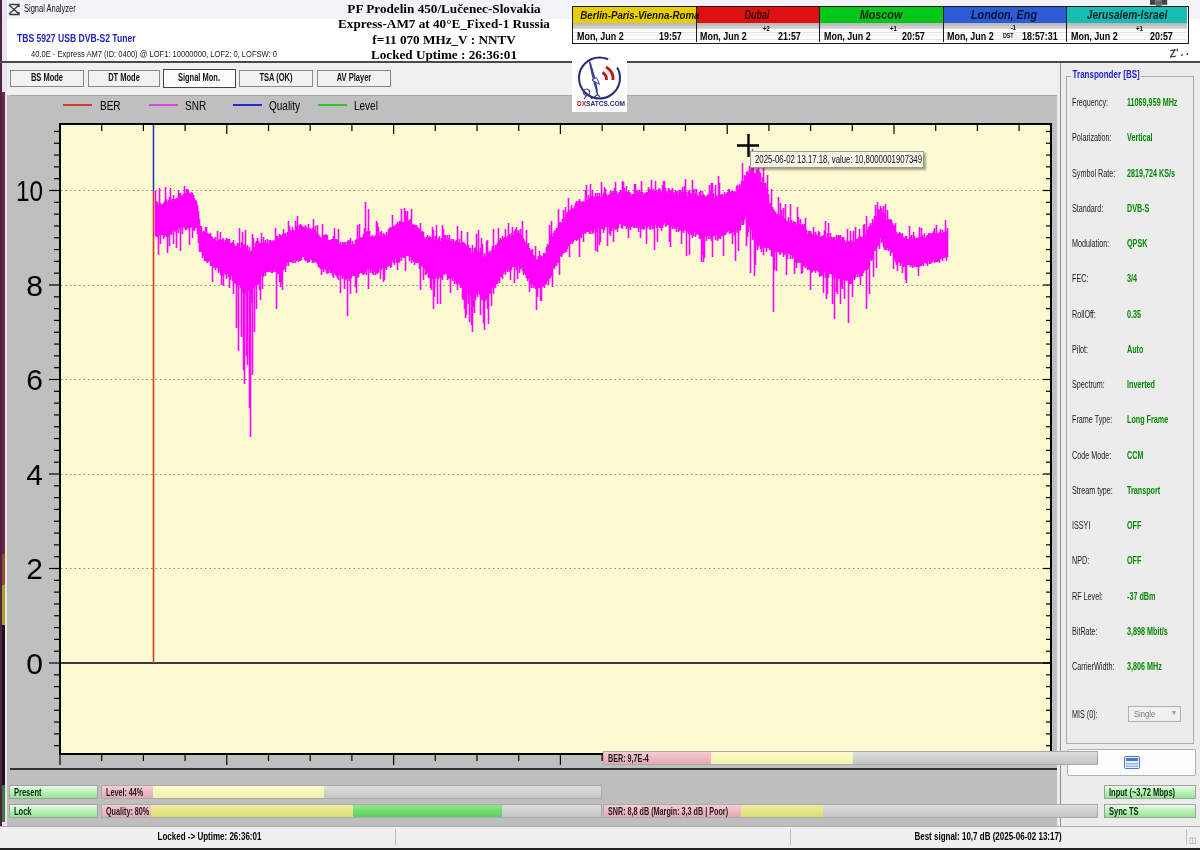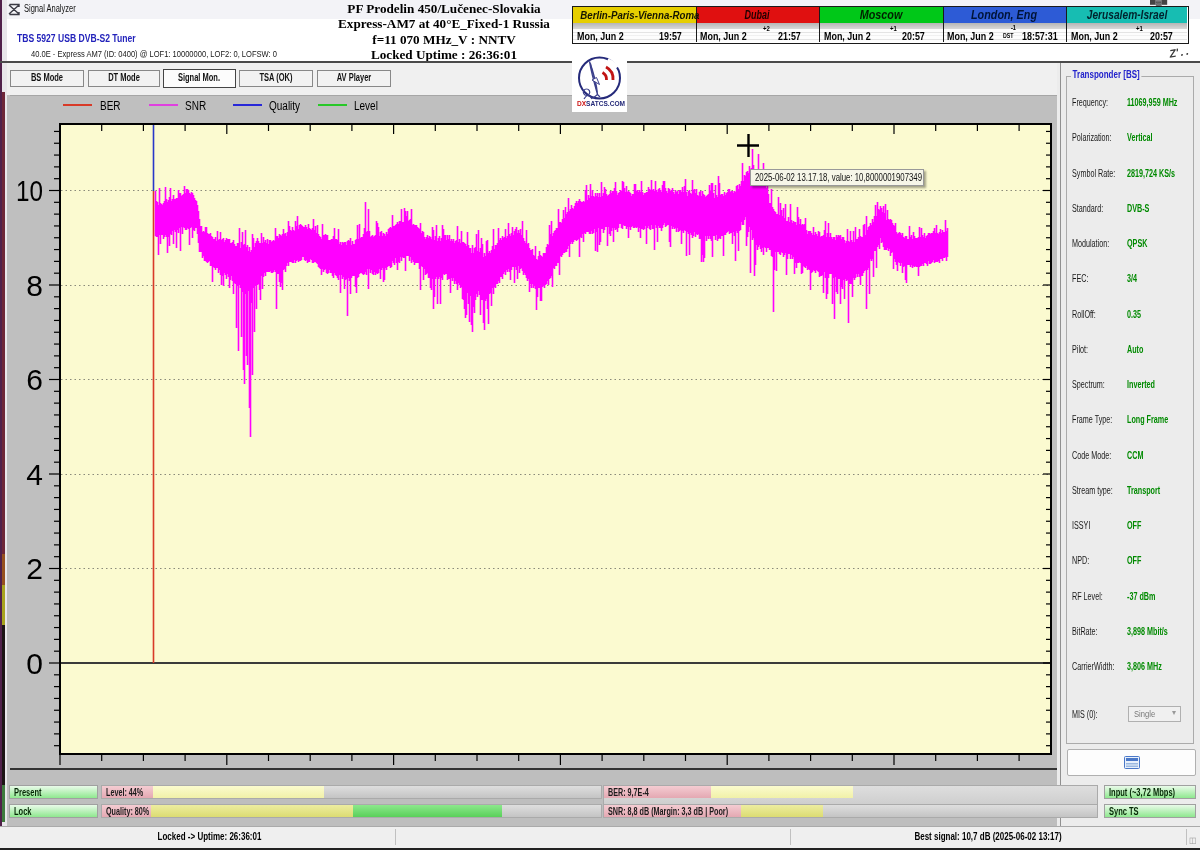--- a/index.html
+++ b/index.html
@@ -281,21 +281,21 @@
     <text x="43" y="485">4</text>
     <text x="43" y="579">2</text>
     <text x="43" y="674">0</text>
   </g>
   <line x1="153.5" y1="125" x2="153.5" y2="191" stroke="#2838c8" stroke-width="1.6"></line>
   <line x1="153.5" y1="191" x2="153.5" y2="663" stroke="#d83a28" stroke-width="1.6"></line>
   <path id="trace" d="M155.5 191V236M156.5 201V237M157.5 202V237M158.5 205V255M159.5 188V235M160.5 203V244M161.5 204V235M162.5 205V235M163.5 203V239M164.5 201V237M165.5 187V235M166.5 199V237M167.5 202V253M168.5 200V237M169.5 197V246M170.5 188V234M171.5 201V235M172.5 199V231M173.5 195V244M174.5 199V230M175.5 199V232M176.5 198V248M177.5 198V230M178.5 190V233M179.5 193V228M180.5 193V251M181.5 196V227M182.5 195V234M183.5 194V227M184.5 186V228M185.5 193V230M186.5 189V230M187.5 189V228M188.5 190V229M189.5 193V245M190.5 194V228M191.5 192V227M192.5 193V238M193.5 195V230M194.5 198V231M195.5 200V228M196.5 201V228M197.5 205V234M198.5 211V243M199.5 219V252M200.5 226V252M201.5 226V252M202.5 232V258M203.5 231V256M204.5 232V261M205.5 227V261M206.5 227V262M207.5 233V263M208.5 234V262M209.5 234V261M210.5 233V266M211.5 236V266M212.5 237V282M213.5 239V267M214.5 239V268M215.5 237V270M216.5 241V268M217.5 231V268M218.5 240V273M219.5 239V270M220.5 232V275M221.5 240V285M222.5 239V276M223.5 238V286M224.5 242V273M225.5 240V275M226.5 238V279M227.5 239V274M228.5 239V277M229.5 239V288M230.5 243V280M231.5 243V276M232.5 242V281M233.5 240V294M234.5 244V283M235.5 246V284M236.5 246V328M237.5 243V286M238.5 243V351M239.5 228V285M240.5 248V288M241.5 242V337M242.5 232V292M243.5 245V370M244.5 244V384M245.5 230V294M246.5 247V356M247.5 245V365M248.5 251V291M249.5 247V408M250.5 252V437M251.5 250V303M252.5 234V375M253.5 238V288M254.5 247V332M255.5 243V286M256.5 241V309M257.5 238V285M258.5 241V284M259.5 243V290M260.5 243V300M261.5 233V276M262.5 243V289M263.5 237V277M264.5 242V273M265.5 240V276M266.5 243V272M267.5 239V272M268.5 244V272M269.5 240V272M270.5 240V271M271.5 242V273M272.5 241V273M273.5 240V272M274.5 241V270M275.5 228V272M276.5 236V309M277.5 236V274M278.5 238V274M279.5 234V282M280.5 235V287M281.5 236V283M282.5 234V290M283.5 229V270M284.5 234V269M285.5 233V272M286.5 236V266M287.5 232V263M288.5 221V266M289.5 226V262M290.5 230V262M291.5 231V262M292.5 227V263M293.5 230V263M294.5 231V260M295.5 221V263M296.5 226V261M297.5 216V260M298.5 229V262M299.5 225V261M300.5 224V261M301.5 225V260M302.5 226V257M303.5 227V257M304.5 227V260M305.5 225V261M306.5 227V260M307.5 229V263M308.5 224V262M309.5 228V262M310.5 229V259M311.5 230V260M312.5 228V263M313.5 219V263M314.5 230V262M315.5 226V262M316.5 233V263M317.5 225V264M318.5 234V267M319.5 236V268M320.5 237V269M321.5 239V275M322.5 224V269M323.5 235V272M324.5 235V270M325.5 234V269M326.5 235V273M327.5 235V274M328.5 240V273M329.5 240V270M330.5 240V273M331.5 239V273M332.5 239V276M333.5 236V278M334.5 228V273M335.5 239V275M336.5 239V276M337.5 240V278M338.5 229V280M339.5 244V275M340.5 242V293M341.5 245V275M342.5 242V279M343.5 243V277M344.5 242V289M345.5 242V280M346.5 245V279M347.5 241V316M348.5 240V278M349.5 241V281M350.5 238V294M351.5 245V278M352.5 241V276M353.5 244V276M354.5 244V276M355.5 240V287M356.5 239V293M357.5 225V278M358.5 239V277M359.5 224V274M360.5 238V273M361.5 237V273M362.5 237V274M363.5 234V275M364.5 228V274M365.5 202V272M366.5 232V275M367.5 231V269M368.5 209V289M369.5 231V269M370.5 237V273M371.5 236V270M372.5 235V274M373.5 237V275M374.5 236V272M375.5 235V275M376.5 221V273M377.5 223V274M378.5 227V273M379.5 236V269M380.5 232V279M381.5 231V270M382.5 236V268M383.5 233V282M384.5 234V280M385.5 236V268M386.5 232V270M387.5 234V267M388.5 229V266M389.5 228V266M390.5 227V268M391.5 228V267M392.5 215V261M393.5 226V263M394.5 226V265M395.5 225V258M396.5 224V263M397.5 222V270M398.5 224V262M399.5 221V263M400.5 221V257M401.5 209V261M402.5 222V257M403.5 222V258M404.5 208V258M405.5 211V271M406.5 216V256M407.5 211V256M408.5 221V256M409.5 220V261M410.5 219V257M411.5 209V263M412.5 225V260M413.5 224V262M414.5 225V265M415.5 225V263M416.5 225V263M417.5 227V263M418.5 228V263M419.5 229V269M420.5 223V290M421.5 233V266M422.5 231V267M423.5 232V280M424.5 237V269M425.5 239V275M426.5 237V274M427.5 235V273M428.5 238V278M429.5 236V278M430.5 237V288M431.5 239V290M432.5 227V279M433.5 230V309M434.5 240V297M435.5 236V279M436.5 225V277M437.5 241V304M438.5 238V279M439.5 236V277M440.5 241V304M441.5 238V278M442.5 225V280M443.5 229V274M444.5 235V275M445.5 235V274M446.5 240V274M447.5 235V280M448.5 239V279M449.5 235V279M450.5 241V293M451.5 239V278M452.5 241V281M453.5 239V278M454.5 243V284M455.5 241V281M456.5 240V284M457.5 226V290M458.5 242V283M459.5 239V285M460.5 243V288M461.5 231V287M462.5 242V299M463.5 242V300M464.5 243V309M465.5 244V318M466.5 246V315M467.5 232V293M468.5 245V304M469.5 248V322M470.5 248V296M471.5 253V325M472.5 245V332M473.5 253V307M474.5 248V313M475.5 247V300M476.5 234V294M477.5 251V297M478.5 230V291M479.5 252V295M480.5 248V315M481.5 238V300M482.5 244V300M483.5 257V323M484.5 253V330M485.5 256V301M486.5 241V299M487.5 240V309M488.5 253V324M489.5 251V294M490.5 253V293M491.5 250V306M492.5 246V288M493.5 229V294M494.5 249V287M495.5 245V288M496.5 245V284M497.5 243V284M498.5 228V281M499.5 240V283M500.5 238V277M501.5 240V277M502.5 236V279M503.5 238V274M504.5 237V272M505.5 229V275M506.5 238V270M507.5 236V272M508.5 223V269M509.5 234V272M510.5 236V280M511.5 233V270M512.5 227V267M513.5 235V267M514.5 231V283M515.5 229V267M516.5 227V270M517.5 233V279M518.5 230V266M519.5 233V273M520.5 229V269M521.5 235V268M522.5 221V271M523.5 238V275M524.5 241V273M525.5 243V275M526.5 230V278M527.5 244V281M528.5 243V279M529.5 248V292M530.5 250V284M531.5 250V288M532.5 249V284M533.5 255V288M534.5 256V286M535.5 246V289M536.5 259V310M537.5 260V297M538.5 256V288M539.5 251V288M540.5 255V301M541.5 256V301M542.5 257V287M543.5 253V286M544.5 253V288M545.5 253V285M546.5 247V284M547.5 244V281M548.5 245V285M549.5 225V279M550.5 234V278M551.5 221V276M552.5 236V287M553.5 233V268M554.5 231V269M555.5 230V266M556.5 228V266M557.5 228V263M558.5 209V263M559.5 222V275M560.5 222V256M561.5 223V257M562.5 219V255M563.5 210V253M564.5 218V253M565.5 207V252M566.5 214V252M567.5 212V249M568.5 198V246M569.5 211V257M570.5 209V244M571.5 205V242M572.5 208V244M573.5 209V242M574.5 206V240M575.5 203V240M576.5 201V241M577.5 203V240M578.5 201V239M579.5 199V257M580.5 201V237M581.5 202V238M582.5 202V234M583.5 201V242M584.5 202V233M585.5 190V234M586.5 185V232M587.5 200V232M588.5 195V232M589.5 198V234M590.5 184V234M591.5 196V231M592.5 190V234M593.5 196V233M594.5 197V229M595.5 193V251M596.5 196V232M597.5 193V252M598.5 197V228M599.5 193V245M600.5 197V242M601.5 182V229M602.5 196V229M603.5 193V233M604.5 187V230M605.5 189V227M606.5 194V227M607.5 196V246M608.5 195V227M609.5 194V234M610.5 191V236M611.5 193V231M612.5 191V228M613.5 191V242M614.5 188V228M615.5 182V230M616.5 191V229M617.5 195V232M618.5 193V228M619.5 192V224M620.5 190V224M621.5 191V228M622.5 181V229M623.5 182V225M624.5 188V226M625.5 192V226M626.5 186V229M627.5 192V227M628.5 191V238M629.5 192V227M630.5 193V230M631.5 196V227M632.5 194V226M633.5 194V228M634.5 184V228M635.5 184V227M636.5 191V228M637.5 190V227M638.5 192V232M639.5 190V228M640.5 192V238M641.5 181V229M642.5 192V229M643.5 195V230M644.5 193V229M645.5 193V226M646.5 192V244M647.5 192V228M648.5 187V226M649.5 189V229M650.5 190V230M651.5 180V225M652.5 190V229M653.5 189V229M654.5 191V250M655.5 181V225M656.5 190V228M657.5 192V242M658.5 189V226M659.5 188V228M660.5 190V228M661.5 192V231M662.5 185V228M663.5 181V225M664.5 181V223M665.5 188V227M666.5 191V226M667.5 193V225M668.5 188V225M669.5 189V242M670.5 191V247M671.5 190V226M672.5 188V229M673.5 192V227M674.5 194V229M675.5 190V228M676.5 192V232M677.5 191V228M678.5 194V232M679.5 190V231M680.5 190V230M681.5 192V244M682.5 187V231M683.5 192V233M684.5 186V230M685.5 179V231M686.5 192V256M687.5 196V232M688.5 191V234M689.5 190V255M690.5 193V233M691.5 194V235M692.5 180V238M693.5 190V236M694.5 189V232M695.5 193V237M696.5 189V234M697.5 195V235M698.5 196V234M699.5 192V239M700.5 191V239M701.5 196V262M702.5 191V255M703.5 194V262M704.5 195V258M705.5 197V236M706.5 196V241M707.5 195V236M708.5 194V239M709.5 185V236M710.5 191V239M711.5 183V241M712.5 183V257M713.5 193V236M714.5 198V236M715.5 185V240M716.5 195V235M717.5 197V241M718.5 176V239M719.5 183V238M720.5 195V239M721.5 194V236M722.5 194V236M723.5 196V256M724.5 192V235M725.5 195V235M726.5 193V233M727.5 192V232M728.5 189V231M729.5 189V234M730.5 192V233M731.5 191V233M732.5 191V244M733.5 193V232M734.5 191V236M735.5 192V261M736.5 186V231M737.5 185V233M738.5 189V251M739.5 184V231M740.5 186V230M741.5 181V222M742.5 163V225M743.5 181V225M744.5 175V220M745.5 176V217M746.5 172V246M747.5 171V237M748.5 173V232M749.5 166V227M750.5 169V273M751.5 168V230M752.5 149V240M753.5 165V238M754.5 173V276M755.5 173V265M756.5 169V245M757.5 170V250M758.5 154V247M759.5 171V245M760.5 173V249M761.5 182V252M762.5 177V248M763.5 163V255M764.5 183V247M765.5 183V248M766.5 188V252M767.5 175V248M768.5 194V248M769.5 203V250M770.5 203V250M771.5 189V256M772.5 207V257M773.5 209V312M774.5 211V270M775.5 212V252M776.5 214V271M777.5 214V252M778.5 197V252M779.5 215V254M780.5 203V255M781.5 210V252M782.5 216V253M783.5 208V257M784.5 218V255M785.5 204V253M786.5 221V275M787.5 221V259M788.5 217V254M789.5 222V254M790.5 204V259M791.5 220V255M792.5 223V259M793.5 221V257M794.5 222V274M795.5 222V263M796.5 225V268M797.5 207V263M798.5 217V263M799.5 224V262M800.5 219V263M801.5 225V274M802.5 224V273M803.5 225V266M804.5 224V267M805.5 218V268M806.5 230V266M807.5 234V270M808.5 231V269M809.5 231V270M810.5 231V290M811.5 233V273M812.5 235V272M813.5 227V270M814.5 235V271M815.5 232V273M816.5 234V270M817.5 236V271M818.5 231V272M819.5 232V277M820.5 237V276M821.5 236V276M822.5 236V275M823.5 235V293M824.5 230V272M825.5 221V278M826.5 237V299M827.5 233V294M828.5 223V278M829.5 237V274M830.5 233V274M831.5 237V274M832.5 239V304M833.5 237V278M834.5 237V319M835.5 240V277M836.5 235V292M837.5 237V294M838.5 235V279M839.5 236V279M840.5 235V304M841.5 239V287M842.5 237V289M843.5 237V280M844.5 240V299M845.5 243V279M846.5 241V281M847.5 229V280M848.5 241V323M849.5 242V284M850.5 231V284M851.5 240V284M852.5 242V297M853.5 231V278M854.5 242V280M855.5 227V278M856.5 239V274M857.5 239V277M858.5 237V274M859.5 229V277M860.5 236V285M861.5 237V276M862.5 237V276M863.5 225V273M864.5 224V271M865.5 235V270M866.5 216V309M867.5 230V270M868.5 227V268M869.5 226V294M870.5 223V259M871.5 225V261M872.5 219V259M873.5 222V277M874.5 216V251M875.5 205V251M876.5 216V268M877.5 202V247M878.5 209V245M879.5 210V249M880.5 206V238M881.5 208V243M882.5 212V242M883.5 206V247M884.5 213V250M885.5 204V250M886.5 220V250M887.5 210V248M888.5 219V251M889.5 220V249M890.5 219V256M891.5 220V253M892.5 223V252M893.5 225V269M894.5 226V259M895.5 223V262M896.5 232V265M897.5 234V271M898.5 233V262M899.5 232V263M900.5 233V266M901.5 235V263M902.5 233V273M903.5 237V267M904.5 238V266M905.5 236V280M906.5 236V283M907.5 239V265M908.5 239V265M909.5 226V265M910.5 237V267M911.5 235V265M912.5 239V268M913.5 232V266M914.5 236V267M915.5 238V266M916.5 238V267M917.5 238V267M918.5 237V276M919.5 227V267M920.5 237V266M921.5 228V266M922.5 235V264M923.5 237V266M924.5 233V263M925.5 238V263M926.5 236V264M927.5 235V266M928.5 233V261M929.5 233V264M930.5 234V264M931.5 233V263M932.5 233V262M933.5 231V260M934.5 228V263M935.5 233V262M936.5 225V262M937.5 233V262M938.5 234V261M939.5 232V263M940.5 229V259M941.5 233V259M942.5 230V261M943.5 232V258M944.5 232V258M945.5 220V257M946.5 231V261M947.5 228V257" stroke="#ff00ff" stroke-width="1.6" fill="none"></path>
   <path d="M737 145.5 H759 M748.5 134 V157" stroke="#000" stroke-width="2.4" fill="none"></path>
 </svg>
 
-<div class="abs" style="left:750px;top:169px;width:174px;height:17px;background:#f6f6e8;border:1px solid #999;box-shadow:1.5px 1.5px 2px rgba(0,0,0,0.35);box-sizing:border-box">
+<div class="abs" style="left:750px;top:151px;width:174px;height:17px;background:#f6f6e8;border:1px solid #999;box-shadow:1.5px 1.5px 2px rgba(0,0,0,0.35);box-sizing:border-box">
     <div class="t" style="margin-left:4px;font-size:10px;line-height:15px;color:#111;transform:scaleX(0.78)">2025-06-02 13.17.18, value: 10,8000001907349</div>
   </div>
 
 <div class="abs" style="left:572px;top:56px;width:55px;height:56px;background:#fff">
 <svg width="55" height="56" viewBox="0 0 55 56">
   <circle cx="27.5" cy="22" r="20.5" fill="none" stroke="#252a7a" stroke-width="2"></circle>
   <path d="M35.5 4.5 A20.5 20.5 0 0 1 45 11.5" fill="none" stroke="#ffffff" stroke-width="4"></path>
   <path d="M34 11 A13.5 13.5 0 0 1 41 24" fill="none" stroke="#c11414" stroke-width="2.8"></path>
   <path d="M30.5 16.5 A8 8 0 0 1 34.5 24" fill="none" stroke="#c11414" stroke-width="2.8"></path>
   <path d="M17.5 5.5 C21 15 24.5 27 25.5 38.5 C22.5 28 19 15 17.5 5.5 Z" fill="none" stroke="#3a3f8c" stroke-width="1.3"></path>
@@ -373,21 +373,21 @@
       <div class="abs" style="left:0px;top:0;width:51px;height:12px;background:linear-gradient(#f4ccd2,#e4a8b2)"></div>
       <div class="abs" style="left:51px;top:0;width:171px;height:12px;background:linear-gradient(#fbfbce,#f1f1a8)"></div>
       <div class="abs b t" style="left:4px;top:0.5px;font-size:10px;color:#1c1c1c;transform:scaleX(0.72)">Level: 44%</div>
     </div>
     <div class="abs" style="left:101px;top:804px;width:501px;height:14px;background:linear-gradient(#dedede,#c4c4c4);border:1px solid #aaa;box-sizing:border-box">
       <div class="abs" style="left:0px;top:0;width:49px;height:12px;background:linear-gradient(#f4ccd2,#e4a8b2)"></div>
       <div class="abs" style="left:49px;top:0;width:202px;height:12px;background:linear-gradient(#ededa0,#dcdc72)"></div>
       <div class="abs" style="left:251px;top:0;width:149px;height:12px;background:linear-gradient(#8ce88c,#5ad05a)"></div>
       <div class="abs b t" style="left:4px;top:0.5px;font-size:10px;color:#1c1c1c;transform:scaleX(0.72)">Quality: 80%</div>
     </div>
-    <div class="abs" style="left:603px;top:785px;width:495px;height:32px;background:linear-gradient(#dedede,#c4c4c4);border:1px solid #aaa;box-sizing:border-box">
+    <div class="abs" style="left:603px;top:751px;width:495px;height:14px;background:linear-gradient(#dedede,#c4c4c4);border:1px solid #aaa;box-sizing:border-box">
       <div class="abs" style="left:0px;top:0;width:107px;height:12px;background:linear-gradient(#f4ccd2,#e4a8b2)"></div>
       <div class="abs" style="left:107px;top:0;width:142px;height:12px;background:linear-gradient(#fbfbce,#f1f1a8)"></div>
       <div class="abs b t" style="left:4px;top:0.5px;font-size:10px;color:#1c1c1c;transform:scaleX(0.72)">BER: 9,7E-4</div>
     </div>
     <div class="abs" style="left:603px;top:804px;width:495px;height:14px;background:linear-gradient(#dedede,#c4c4c4);border:1px solid #aaa;box-sizing:border-box">
       <div class="abs" style="left:0px;top:0;width:137px;height:12px;background:linear-gradient(#f4ccd2,#e4a8b2)"></div>
       <div class="abs" style="left:137px;top:0;width:82px;height:12px;background:linear-gradient(#ededa0,#dcdc72)"></div>
       <div class="abs b t" style="left:4px;top:0.5px;font-size:10px;color:#1c1c1c;transform:scaleX(0.72)">SNR: 8,8 dB (Margin: 3,3 dB | Poor)</div>
     </div>
     <div class="abs" style="left:1104px;top:785px;width:92px;height:14px;background:linear-gradient(#e9fae9,#8fe88f);border:1px solid #a0a0a0;box-sizing:border-box">

